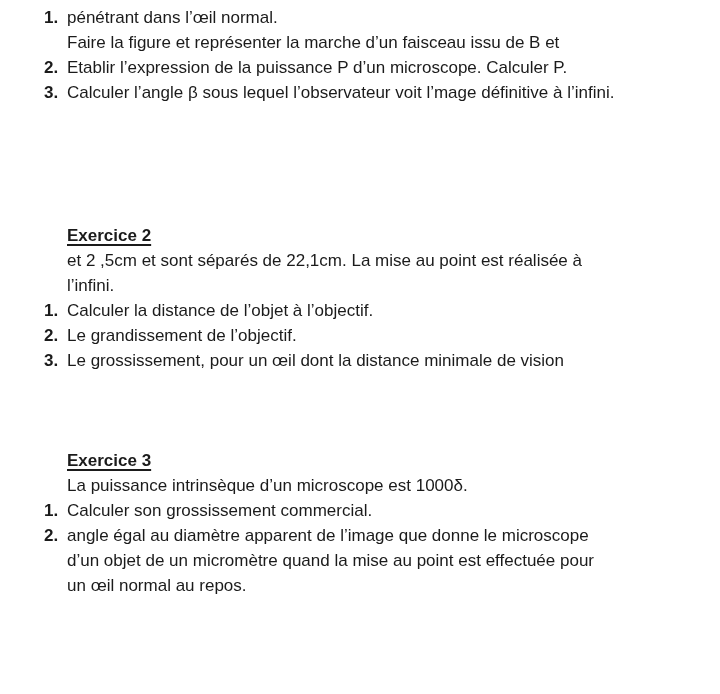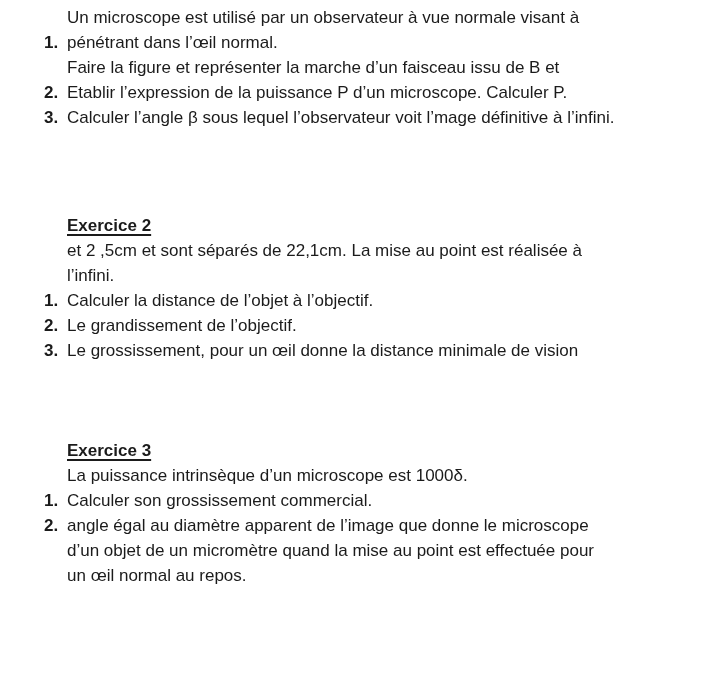--- a/index.html
+++ b/index.html
@@ -25,32 +25,31 @@
     font-weight: 700;
     white-space: nowrap;
   }
   .heading {
     font-weight: 700;
     text-decoration: underline;
     text-decoration-thickness: 1.5px;
     text-underline-offset: 3px;
     white-space: nowrap;
   }
-  .ex2 { margin-top: 83px; }
+  .ex2 { margin-top: 118px; }
   .ex3 { margin-top: 75px; }
   sup.s { font-size: 10.5px; position: relative; top: -6px; }
   sub.s { font-size: 10.5px; position: relative; top: 4px; }
 </style>
 </head>
 <body>
 
 <div class="doc" style="background: rgb(255, 255, 255); color: rgb(27, 27, 27);">
 
   <section>
-    <span class="line">Un microscope est utilisé par un observateur à vue normale visant à</span>
 
     <div class="item">
       <span class="num">1.</span>
       <span class="line">pénétrant dans l’œil normal.</span>
       <span class="line">Faire la figure et représenter la marche d’un faisceau issu de B et</span>
     </div>
     <div class="item">
       <span class="num">2.</span>
       <span class="line">Etablir l’expression de la puissance P d’un microscope. Calculer P.</span>
     </div>
@@ -68,21 +67,21 @@
     <div class="item">
       <span class="num">1.</span>
       <span class="line">Calculer la distance de l’objet à l’objectif.</span>
     </div>
     <div class="item">
       <span class="num">2.</span>
       <span class="line">Le grandissement de l’objectif.</span>
     </div>
     <div class="item">
       <span class="num">3.</span>
-      <span class="line">Le grossissement, pour un œil donne la distance minimale de vision</span>
+      <span class="line">Le grossissement, pour un œil dont la distance minimale de vision</span>
     </div>
   </section>
 
   <section class="ex3">
     <span class="line heading">Exercice 3</span>
     <span class="line">La puissance intrinsèque d’un microscope est 1000δ.</span>
 
     <div class="item">
       <span class="num">1.</span>
       <span class="line">Calculer son grossissement commercial.</span>

